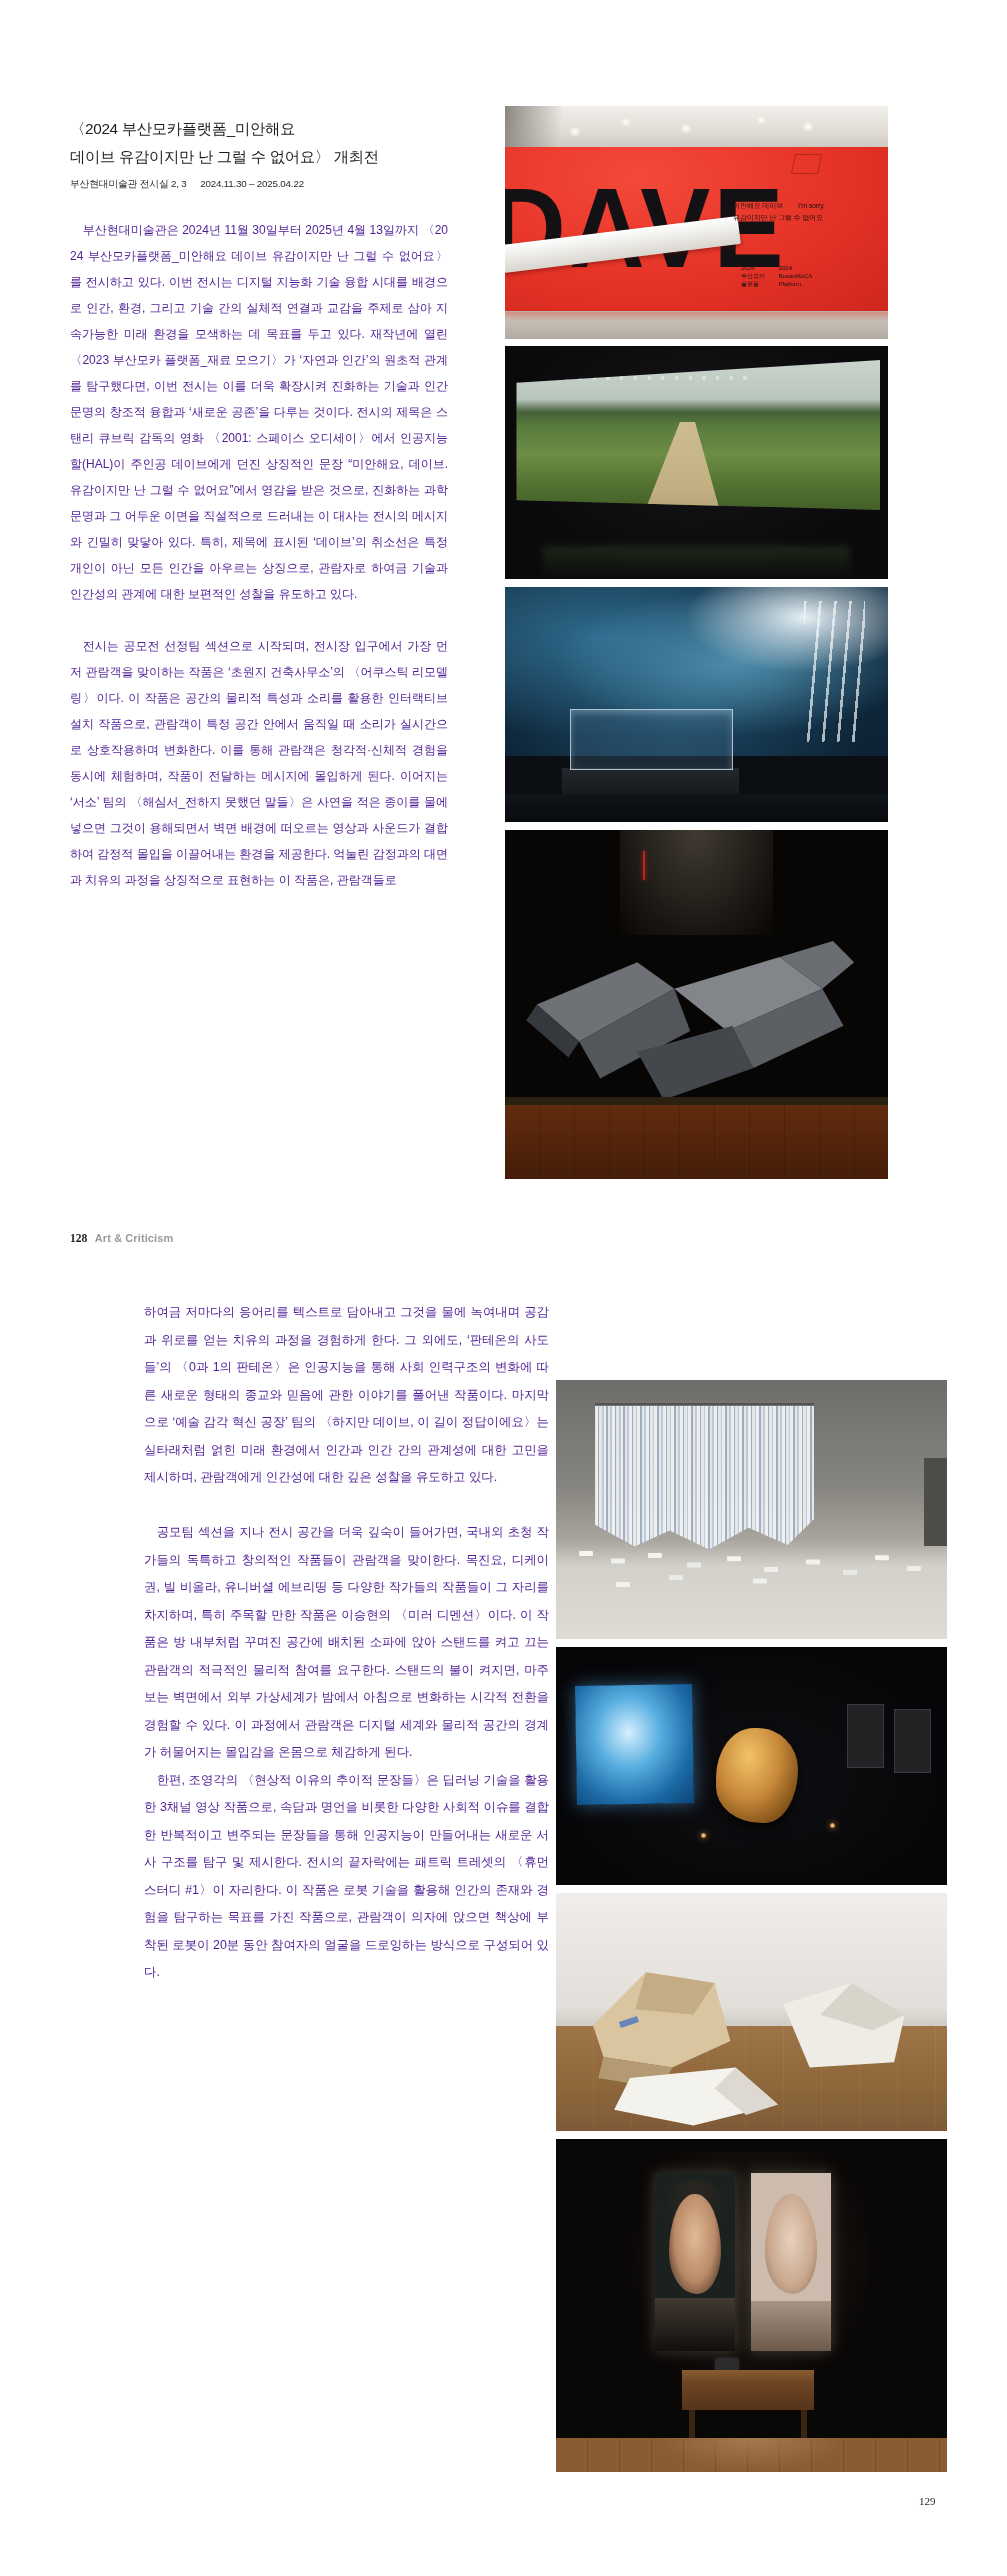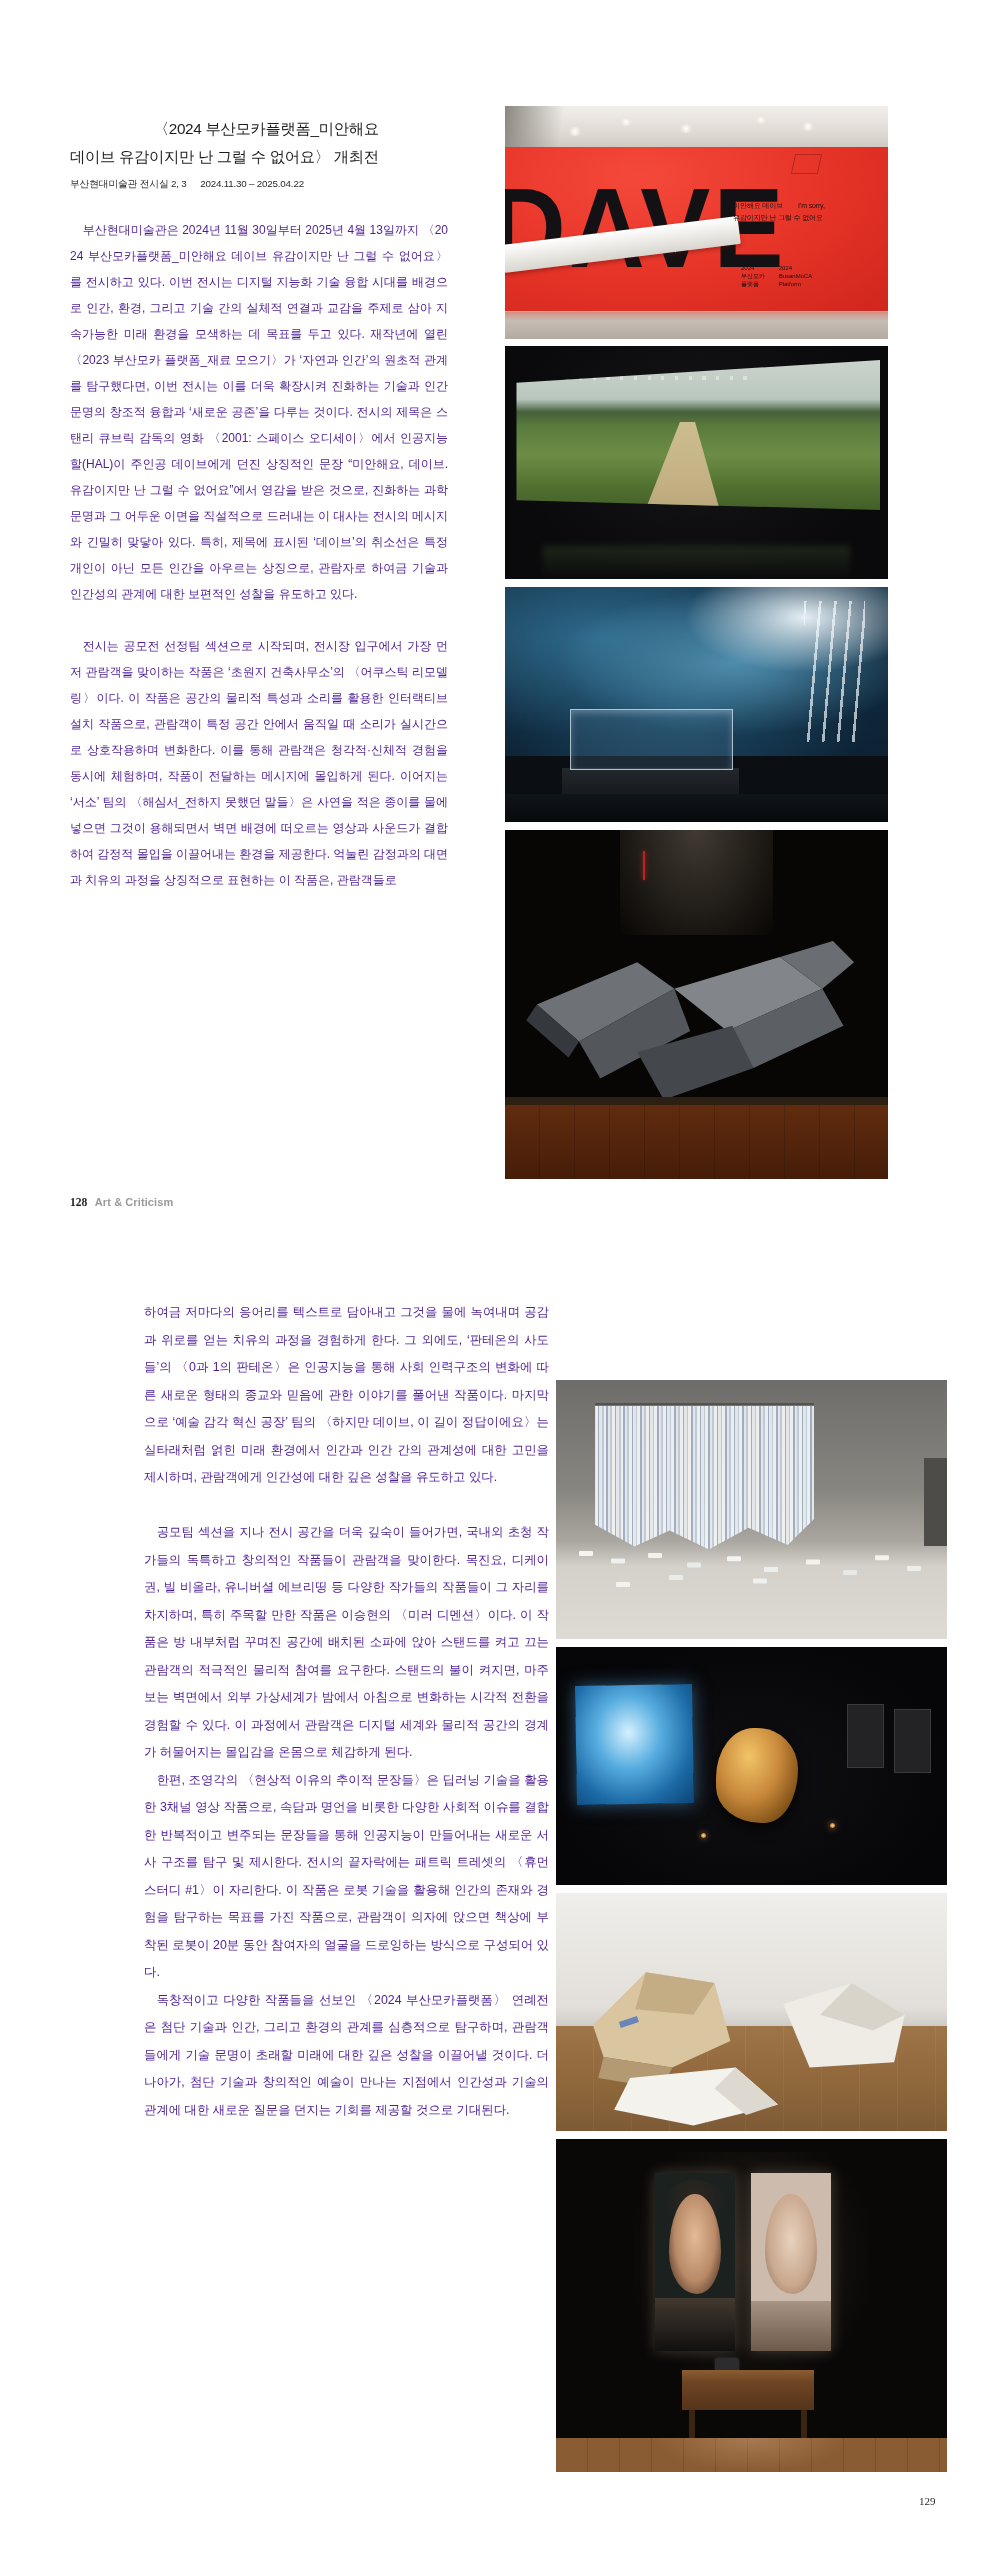--- a/index.html
+++ b/index.html
@@ -1,35 +1,35 @@
 <!DOCTYPE html>
 <html style="font-size:8.5px"><head>
 <meta charset="utf-8">
 <style>
   html,body{margin:0;padding:0;background:#ffffff;}
   .canvas{position:relative;width:1007px;height:2576px;background:#ffffff;
           font-family:"Liberation Sans",sans-serif;overflow:hidden;}
 
   
   .title-block{position:absolute;left:70px;top:115px;color:#1c1c1c;}
-  .title-line{font-size:15.3px;line-height:28px;font-weight:500;letter-spacing:-0.3px;white-space:nowrap;text-align:right;}
+  .title-line{font-size:15.3px;line-height:28px;font-weight:500;letter-spacing:-0.3px;white-space:nowrap;}
   .venue-line{margin-top:7.4px;font-size:9.8px;color:#2a2a2a;letter-spacing:-0.2px;}
   .venue-line .dates{margin-left:13.7px;}
 
   .body-col{position:absolute;text-align:justify;color:#4c1d95;word-break:break-all;}
   .body-col p{margin:0;text-indent:12.7px;}
   .body-col p.cont{text-indent:0;}
   .body-col p.gap{margin-bottom:26px;}
   .col-top{left:70px;top:217px;width:378px;font-size:12px;line-height:26px;}
   .col-bottom{left:144px;top:1299px;width:405px;font-size:12.4px;line-height:27.5px;}
   .col-bottom p.gap{margin-bottom:27.5px;}
 
   .footer-128{position:absolute;left:70px;top:1196px;display:flex;align-items:baseline;gap:7.4px;}
   .footer-128 .num{font-family:"Liberation Serif",serif;font-weight:bold;font-size:11.6px;color:#1f1f1f;}
-  .footer-128 .lbl{font-weight:bold;font-size:11px;color:#9a9a9a;letter-spacing:0.1px;}
+  .footer-128 .lbl{font-weight:bold;font-size:11px;color:#9a9a9a;letter-spacing:0.1px;margin-top:36px;}
   .pagenum-129{position:absolute;left:919px;top:2495px;font-family:"Liberation Serif",serif;
                font-size:11px;color:#2a2a2a;}
 
   
   .ph{position:absolute;overflow:hidden;}
 
   
   .ph-dave{left:505px;top:106px;width:383px;height:233px;background:#b9b2a9;}
   .dave-ceiling{position:absolute;left:0;top:0;width:100%;height:41px;
     background:linear-gradient(180deg,#f2efeb 0%,#ddd8d2 70%,#cfc9c2 100%);}
@@ -248,21 +248,20 @@
       <polygon points="520,240 620,210 660,250 600,300" fill="#6a6e73"></polygon>
       <rect x="0" y="505" width="724" height="20" fill="#2c2013"></rect>
     </svg>
     <div class="metal-floor"></div>
   </div>
 
   <div class="body-col col-bottom">
     <p class="cont gap">하여금 저마다의 응어리를 텍스트로 담아내고 그것을 물에 녹여내며 공감과 위로를 얻는 치유의 과정을 경험하게 한다. 그 외에도, ‘판테온의 사도들’의 〈0과 1의 판테온〉은 인공지능을 통해 사회 인력구조의 변화에 따른 새로운 형태의 종교와 믿음에 관한 이야기를 풀어낸 작품이다. 마지막으로 ‘예술 감각 혁신 공장’ 팀의 〈하지만 데이브, 이 길이 정답이에요〉는 실타래처럼 얽힌 미래 환경에서 인간과 인간 간의 관계성에 대한 고민을 제시하며, 관람객에게 인간성에 대한 깊은 성찰을 유도하고 있다.</p>
     <p>공모팀 섹션을 지나 전시 공간을 더욱 깊숙이 들어가면, 국내외 초청 작가들의 독특하고 창의적인 작품들이 관람객을 맞이한다. 목진요, 디케이 권, 빌 비올라, 유니버셜 에브리띵 등 다양한 작가들의 작품들이 그 자리를 차지하며, 특히 주목할 만한 작품은 이승현의 〈미러 디멘션〉이다. 이 작품은 방 내부처럼 꾸며진 공간에 배치된 소파에 앉아 스탠드를 켜고 끄는 관람객의 적극적인 물리적 참여를 요구한다. 스탠드의 불이 켜지면, 마주보는 벽면에서 외부 가상세계가 밤에서 아침으로 변화하는 시각적 전환을 경험할 수 있다. 이 과정에서 관람객은 디지털 세계와 물리적 공간의 경계가 허물어지는 몰입감을 온몸으로 체감하게 된다.</p>
     <p>한편, 조영각의 〈현상적 이유의 추이적 문장들〉은 딥러닝 기술을 활용한 3채널 영상 작품으로, 속담과 명언을 비롯한 다양한 사회적 이슈를 결합한 반복적이고 변주되는 문장들을 통해 인공지능이 만들어내는 새로운 서사 구조를 탐구 및 제시한다. 전시의 끝자락에는 패트릭 트레셋의 〈휴먼 스터디 #1〉이 자리한다. 이 작품은 로봇 기술을 활용해 인간의 존재와 경험을 탐구하는 목표를 가진 작품으로, 관람객이 의자에 앉으면 책상에 부착된 로봇이 20분 동안 참여자의 얼굴을 드로잉하는 방식으로 구성되어 있다.</p>
-    <p>독창적이고 다양한 작품들을 선보인 〈2024 부산모카플랫폼〉 연례전은 첨단 기술과 인간, 그리고 환경의 관계를 심층적으로 탐구하며, 관람객들에게 기술 문명이 초래할 미래에 대한 깊은 성찰을 이끌어낼 것이다. 더 나아가, 첨단 기술과 창의적인 예술이 만나는 지점에서 인간성과 기술의 관계에 대한 새로운 질문을 던지는 기회를 제공할 것으로 기대된다.</p>
   </div>
 
   <div class="pagenum-129">129</div>
 
   <div class="ph ph-strips">
     <div class="strips-rail"></div>
     <div class="strips-curtain"></div>
     <div class="strips-side"></div>
     <div class="strips-papers">
         <i></i>

